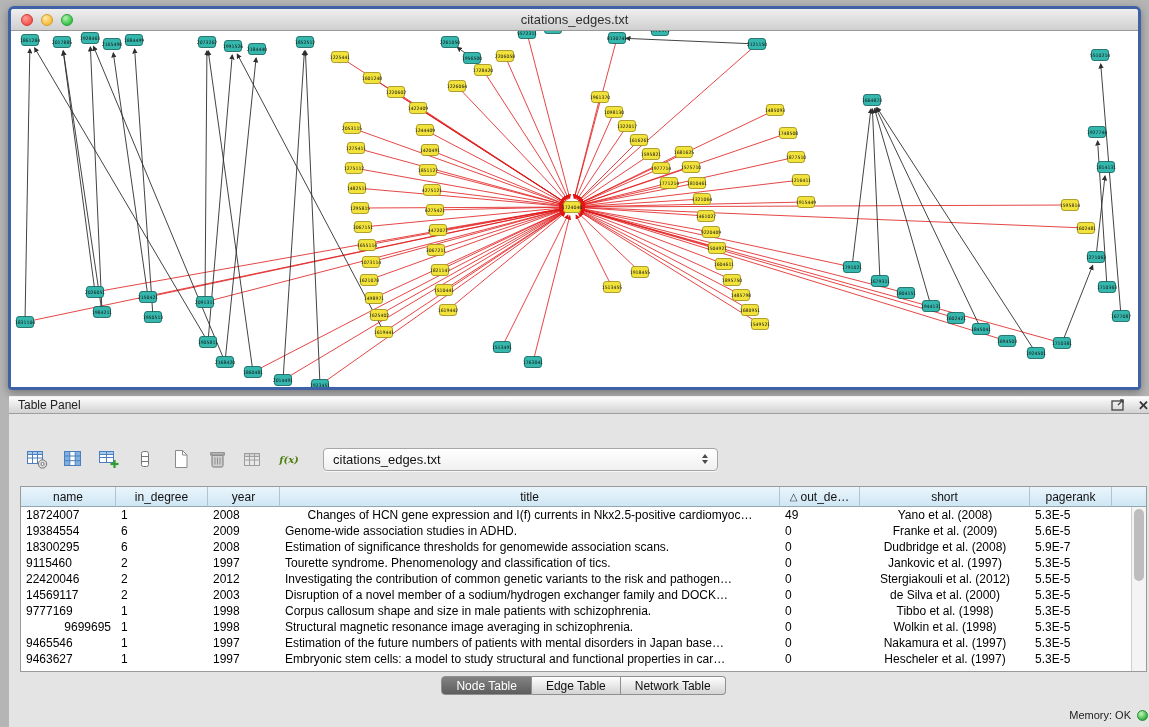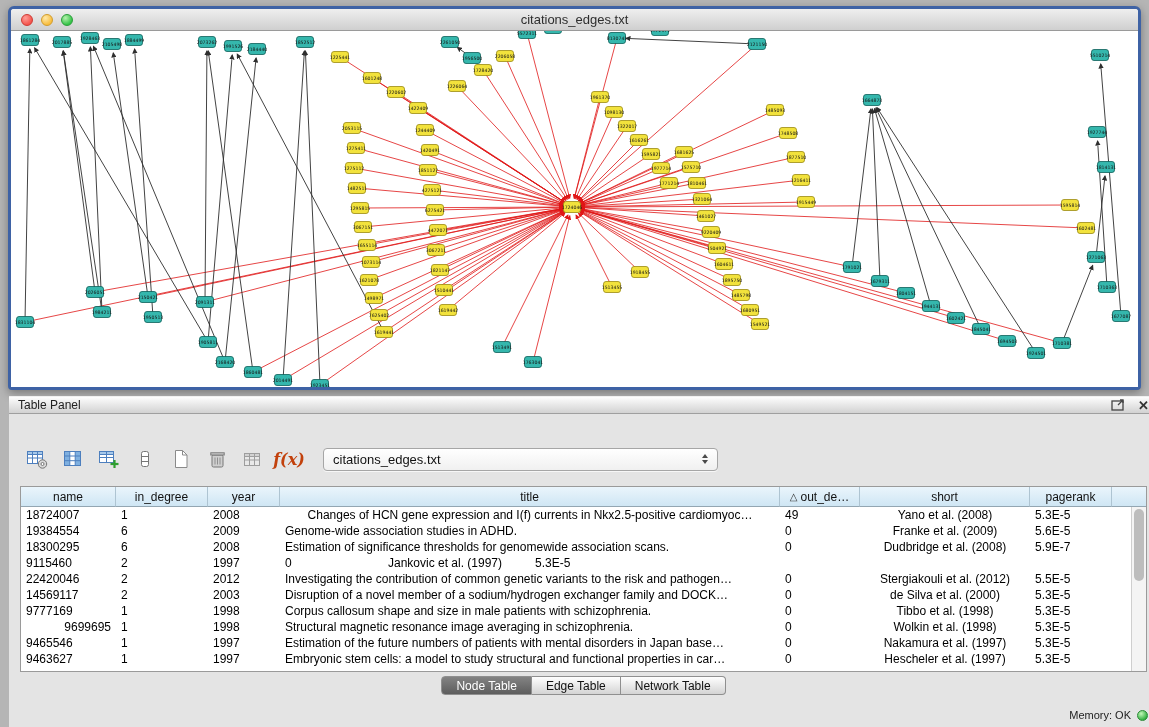--- a/index.html
+++ b/index.html
@@ -26,21 +26,21 @@
   .panel-header { position:absolute; top:0; left:0; right:0; height:18px;
     background:linear-gradient(#fdfdfd,#d2d2d2); border-top:1px solid #efefef;
     border-bottom:1px solid #9f9f9f; display:flex; align-items:center;
     padding:0 9px; font-size:12px; color:#222; }
   .panel-header .spacer { flex:1; }
   .panel-close { font-size:13px; font-weight:bold; color:#333; margin-left:12px; cursor:default; }
   .panel-body { position:absolute; top:18px; left:0; right:0; bottom:0; background:#e4e4e4; }
 
   .toolbar { position:absolute; top:30px; left:16px; height:30px; display:flex; align-items:center; gap:12px; }
   .tool-btn { width:24px; height:24px; display:flex; align-items:center; justify-content:center; }
-  .fx { font-family:"DejaVu Serif", serif; font-style:italic; font-weight:bold; font-size:16px; color:#c2410c; }
+  .fx { font-family:"DejaVu Serif", serif; font-style:italic; font-weight:bold; font-size:10px; color:#4d7c0f; }
   .combo { margin-left:10px; width:395px; height:23px; background:linear-gradient(#ffffff,#f0f0f0);
     border:1px solid #a6a6a6; border-radius:4px; display:flex; align-items:center;
     padding:0 9px; font-size:13px; color:#111; box-shadow:0 1px 0 rgba(255,255,255,.7); }
   .combo-arrows { margin-left:auto; display:flex; flex-direction:column; gap:2px; }
   .combo-arrows i { display:block; width:0; height:0; border-left:3.5px solid transparent; border-right:3.5px solid transparent; }
   .combo-arrows .up { border-bottom:4px solid #4a4a4a; }
   .combo-arrows .dn { border-top:4px solid #4a4a4a; }
 
   .table-wrap { position:absolute; left:11px; right:11px; top:72px; height:186px;
     background:#fff; border:1px solid #9a9a9a; overflow:hidden; }
@@ -743,20 +743,21 @@
               <div class="td" style="width: 72px; text-align: left;">2008</div>
               <div class="td" style="width: 500px; text-align: left;">Estimation of significance thresholds for genomewide association scans.</div>
               <div class="td" style="width: 80px; text-align: left;">0</div>
               <div class="td" style="width: 170px; text-align: center;">Dudbridge et al. (2008)</div>
               <div class="td" style="width: 82px; text-align: left;">5.9E-7</div>
             </div>
             <div class="tr">
               <div class="td" style="width: 95px; text-align: left;">9115460</div>
               <div class="td" style="width: 92px; text-align: left;">2</div>
               <div class="td" style="width: 72px; text-align: left;">1997</div>
+              <div class="td" style="width: 500px; text-align: left;">Tourette syndrome. Phenomenology and classification of tics.</div>
               <div class="td" style="width: 80px; text-align: left;">0</div>
               <div class="td" style="width: 170px; text-align: center;">Jankovic et al. (1997)</div>
               <div class="td" style="width: 82px; text-align: left;">5.3E-5</div>
             </div>
             <div class="tr">
               <div class="td" style="width: 95px; text-align: left;">22420046</div>
               <div class="td" style="width: 92px; text-align: left;">2</div>
               <div class="td" style="width: 72px; text-align: left;">2012</div>
               <div class="td" style="width: 500px; text-align: left;">Investigating the contribution of common genetic variants to the risk and pathogen…</div>
               <div class="td" style="width: 80px; text-align: left;">0</div>

